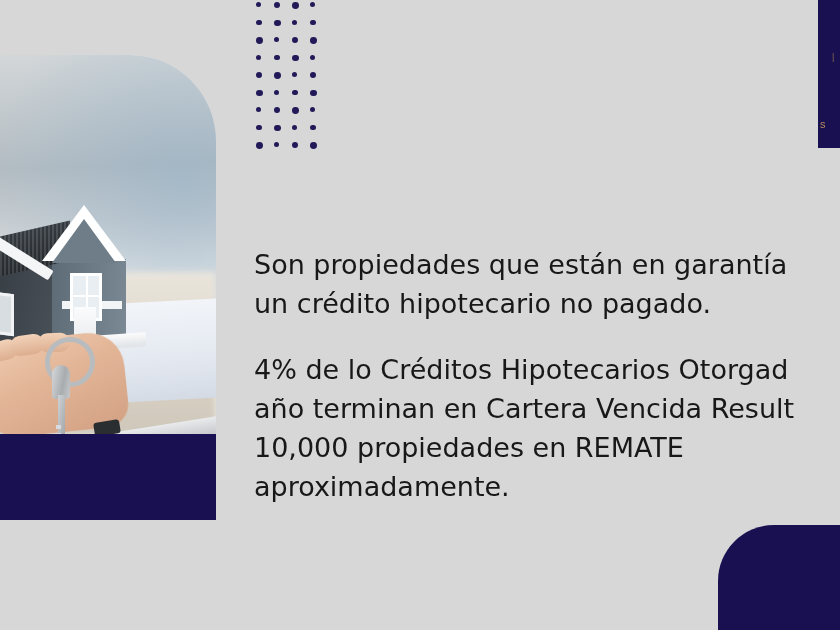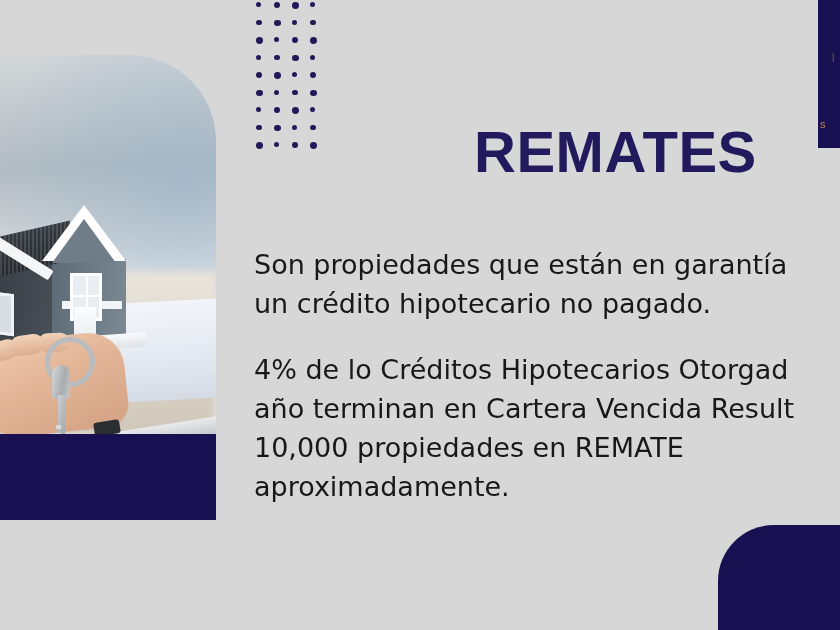--- a/index.html
+++ b/index.html
@@ -409,21 +409,20 @@
       <div class="dot" style="width: 5.9px; height: 5.9px; left: 0px; top: 122.5px; background: rgb(34, 26, 88);"></div>
       <div class="dot" style="width: 6.8px; height: 6.8px; left: 18px; top: 122.5px; background: rgb(34, 26, 88);"></div>
       <div class="dot" style="width: 5px; height: 5px; left: 36px; top: 122.5px; background: rgb(34, 26, 88);"></div>
       <div class="dot" style="width: 5.9px; height: 5.9px; left: 54px; top: 122.5px; background: rgb(34, 26, 88);"></div>
       <div class="dot" style="width: 6.8px; height: 6.8px; left: 0px; top: 140px; background: rgb(34, 26, 88);"></div>
       <div class="dot" style="width: 5px; height: 5px; left: 18px; top: 140px; background: rgb(34, 26, 88);"></div>
       <div class="dot" style="width: 5.9px; height: 5.9px; left: 36px; top: 140px; background: rgb(34, 26, 88);"></div>
       <div class="dot" style="width: 6.8px; height: 6.8px; left: 54px; top: 140px; background: rgb(34, 26, 88);"></div>
     </div>
 
-  <div class="title">REMATES</div>
 
   <div class="body-text">
     <p class="para">Son propiedades que están en garantía</p>
     <p class="para">un crédito hipotecario no pagado.</p>
     <div class="para-gap"></div>
     <p class="para">4% de lo Créditos Hipotecarios Otorgad</p>
     <p class="para">año terminan en Cartera Vencida Result</p>
     <p class="para">10,000 propiedades en REMATE</p>
     <p class="para">aproximadamente.</p>
   </div>

